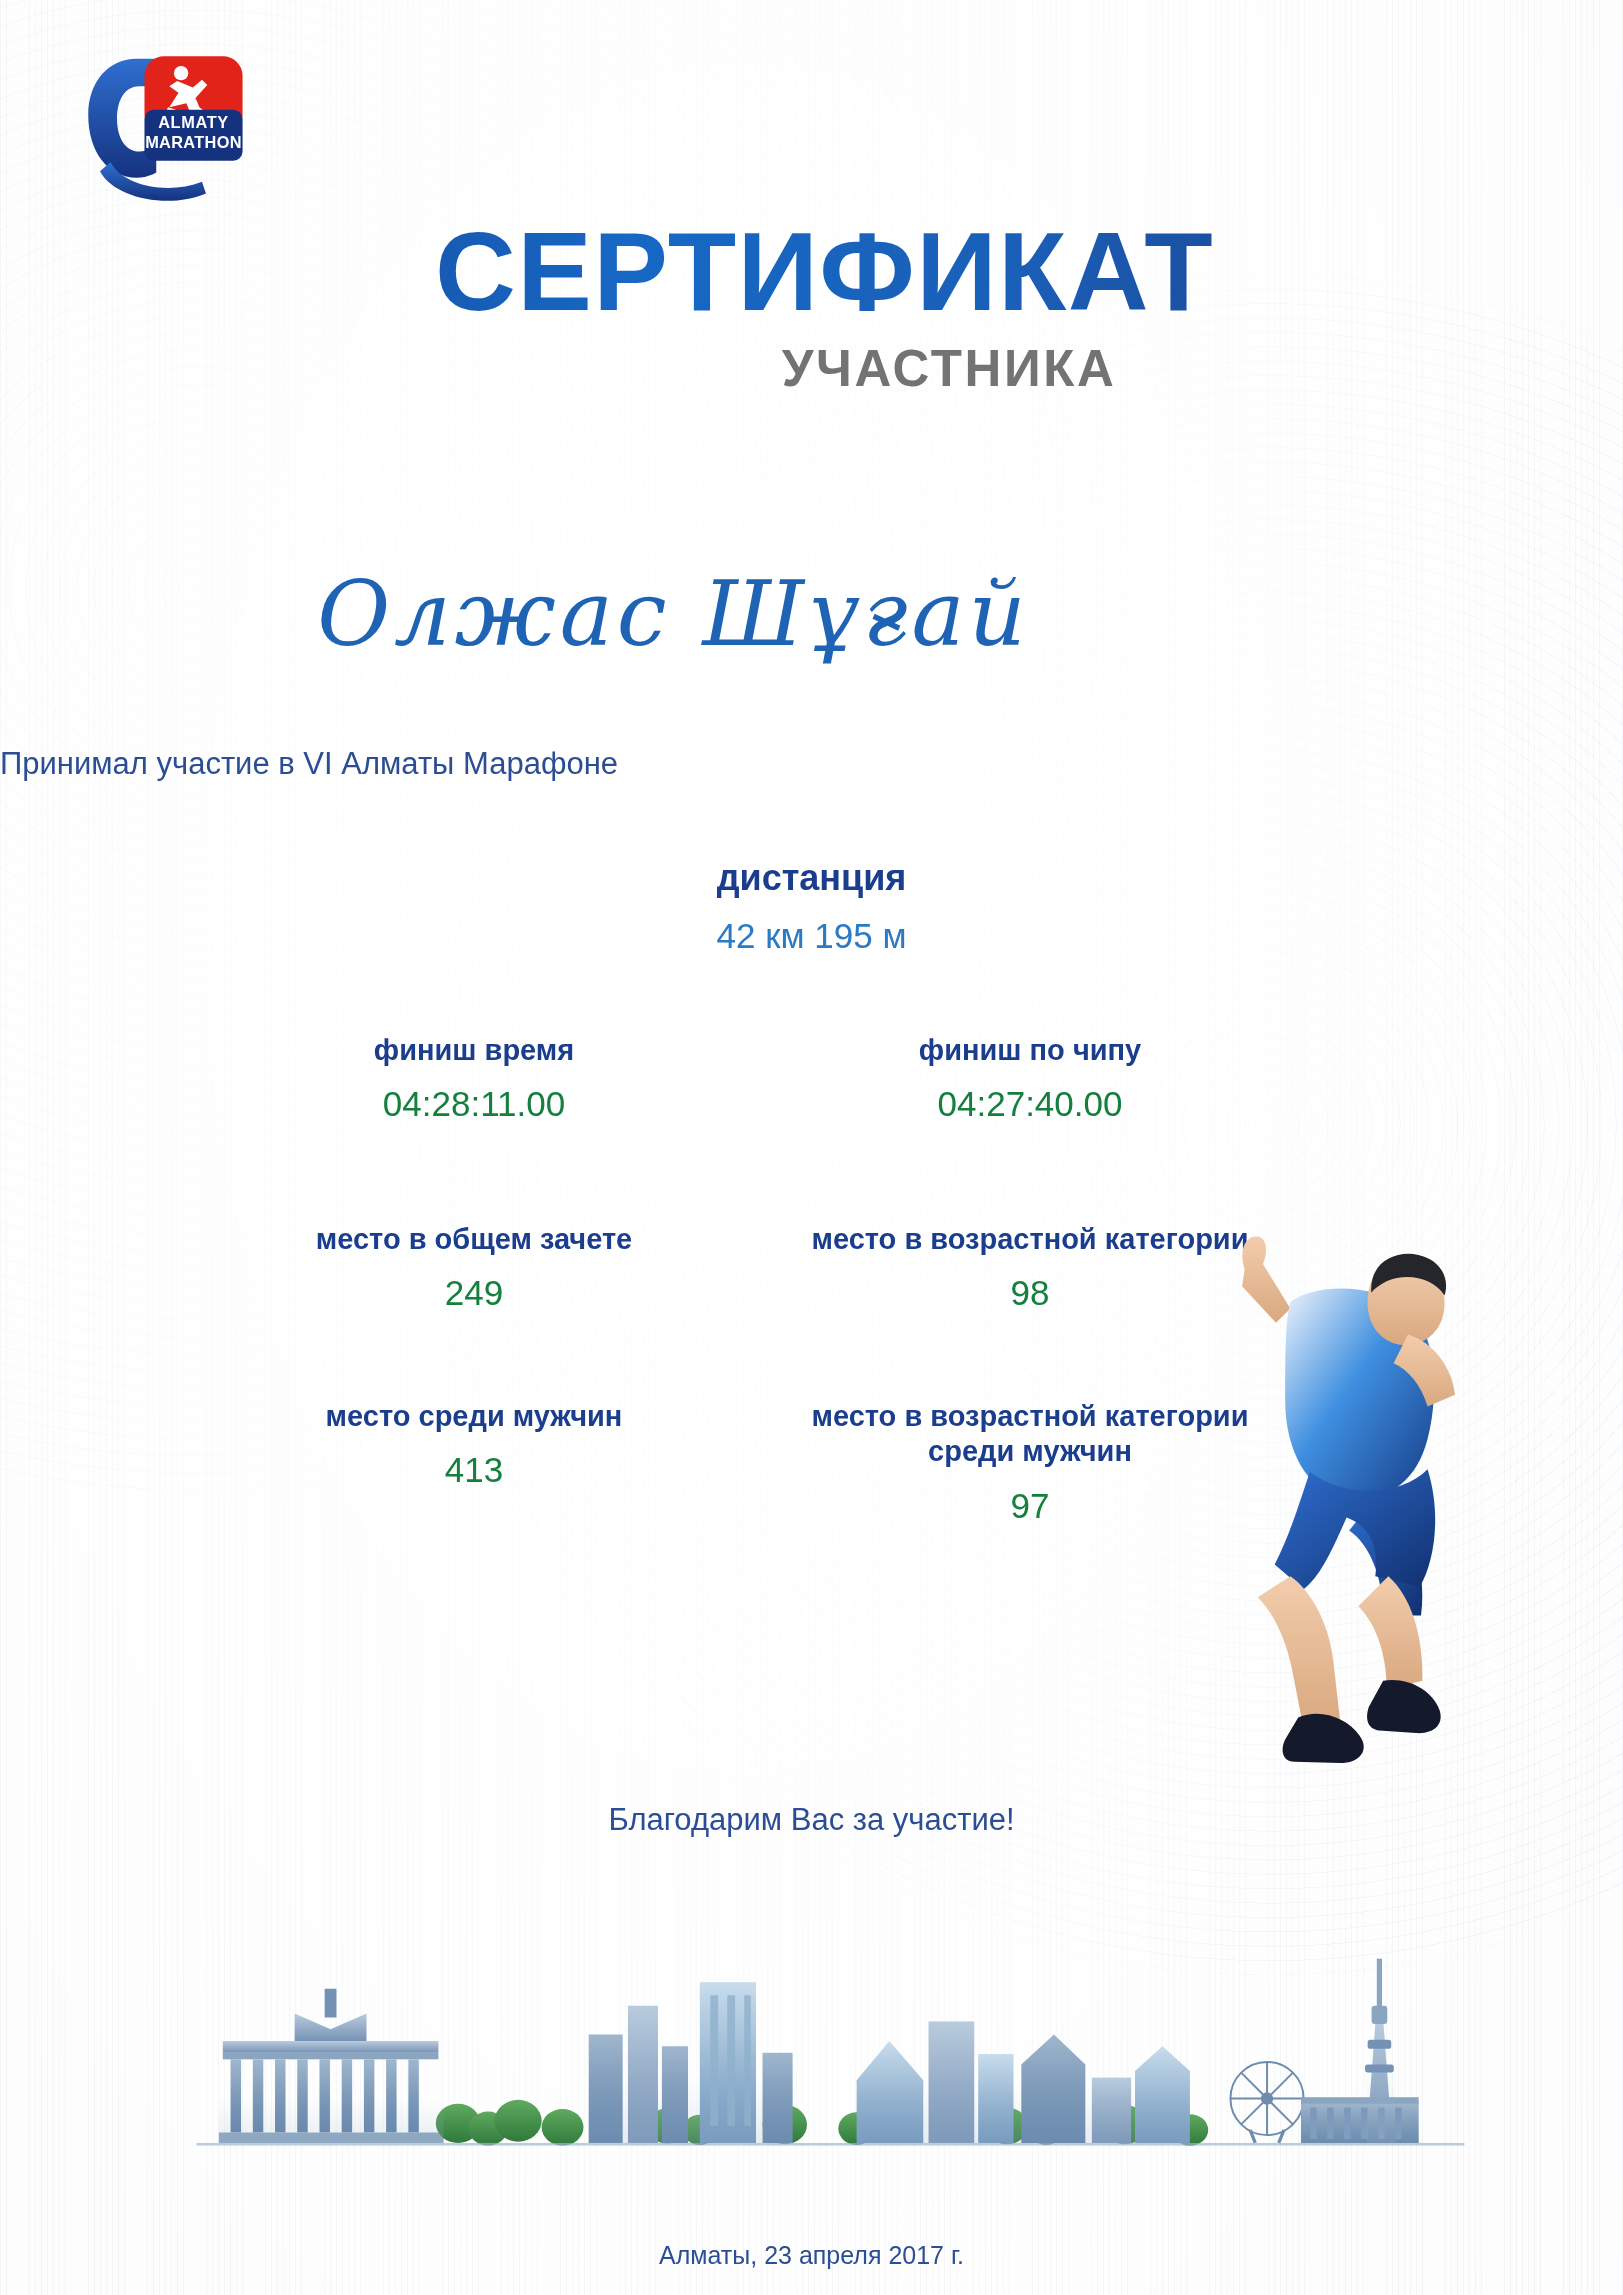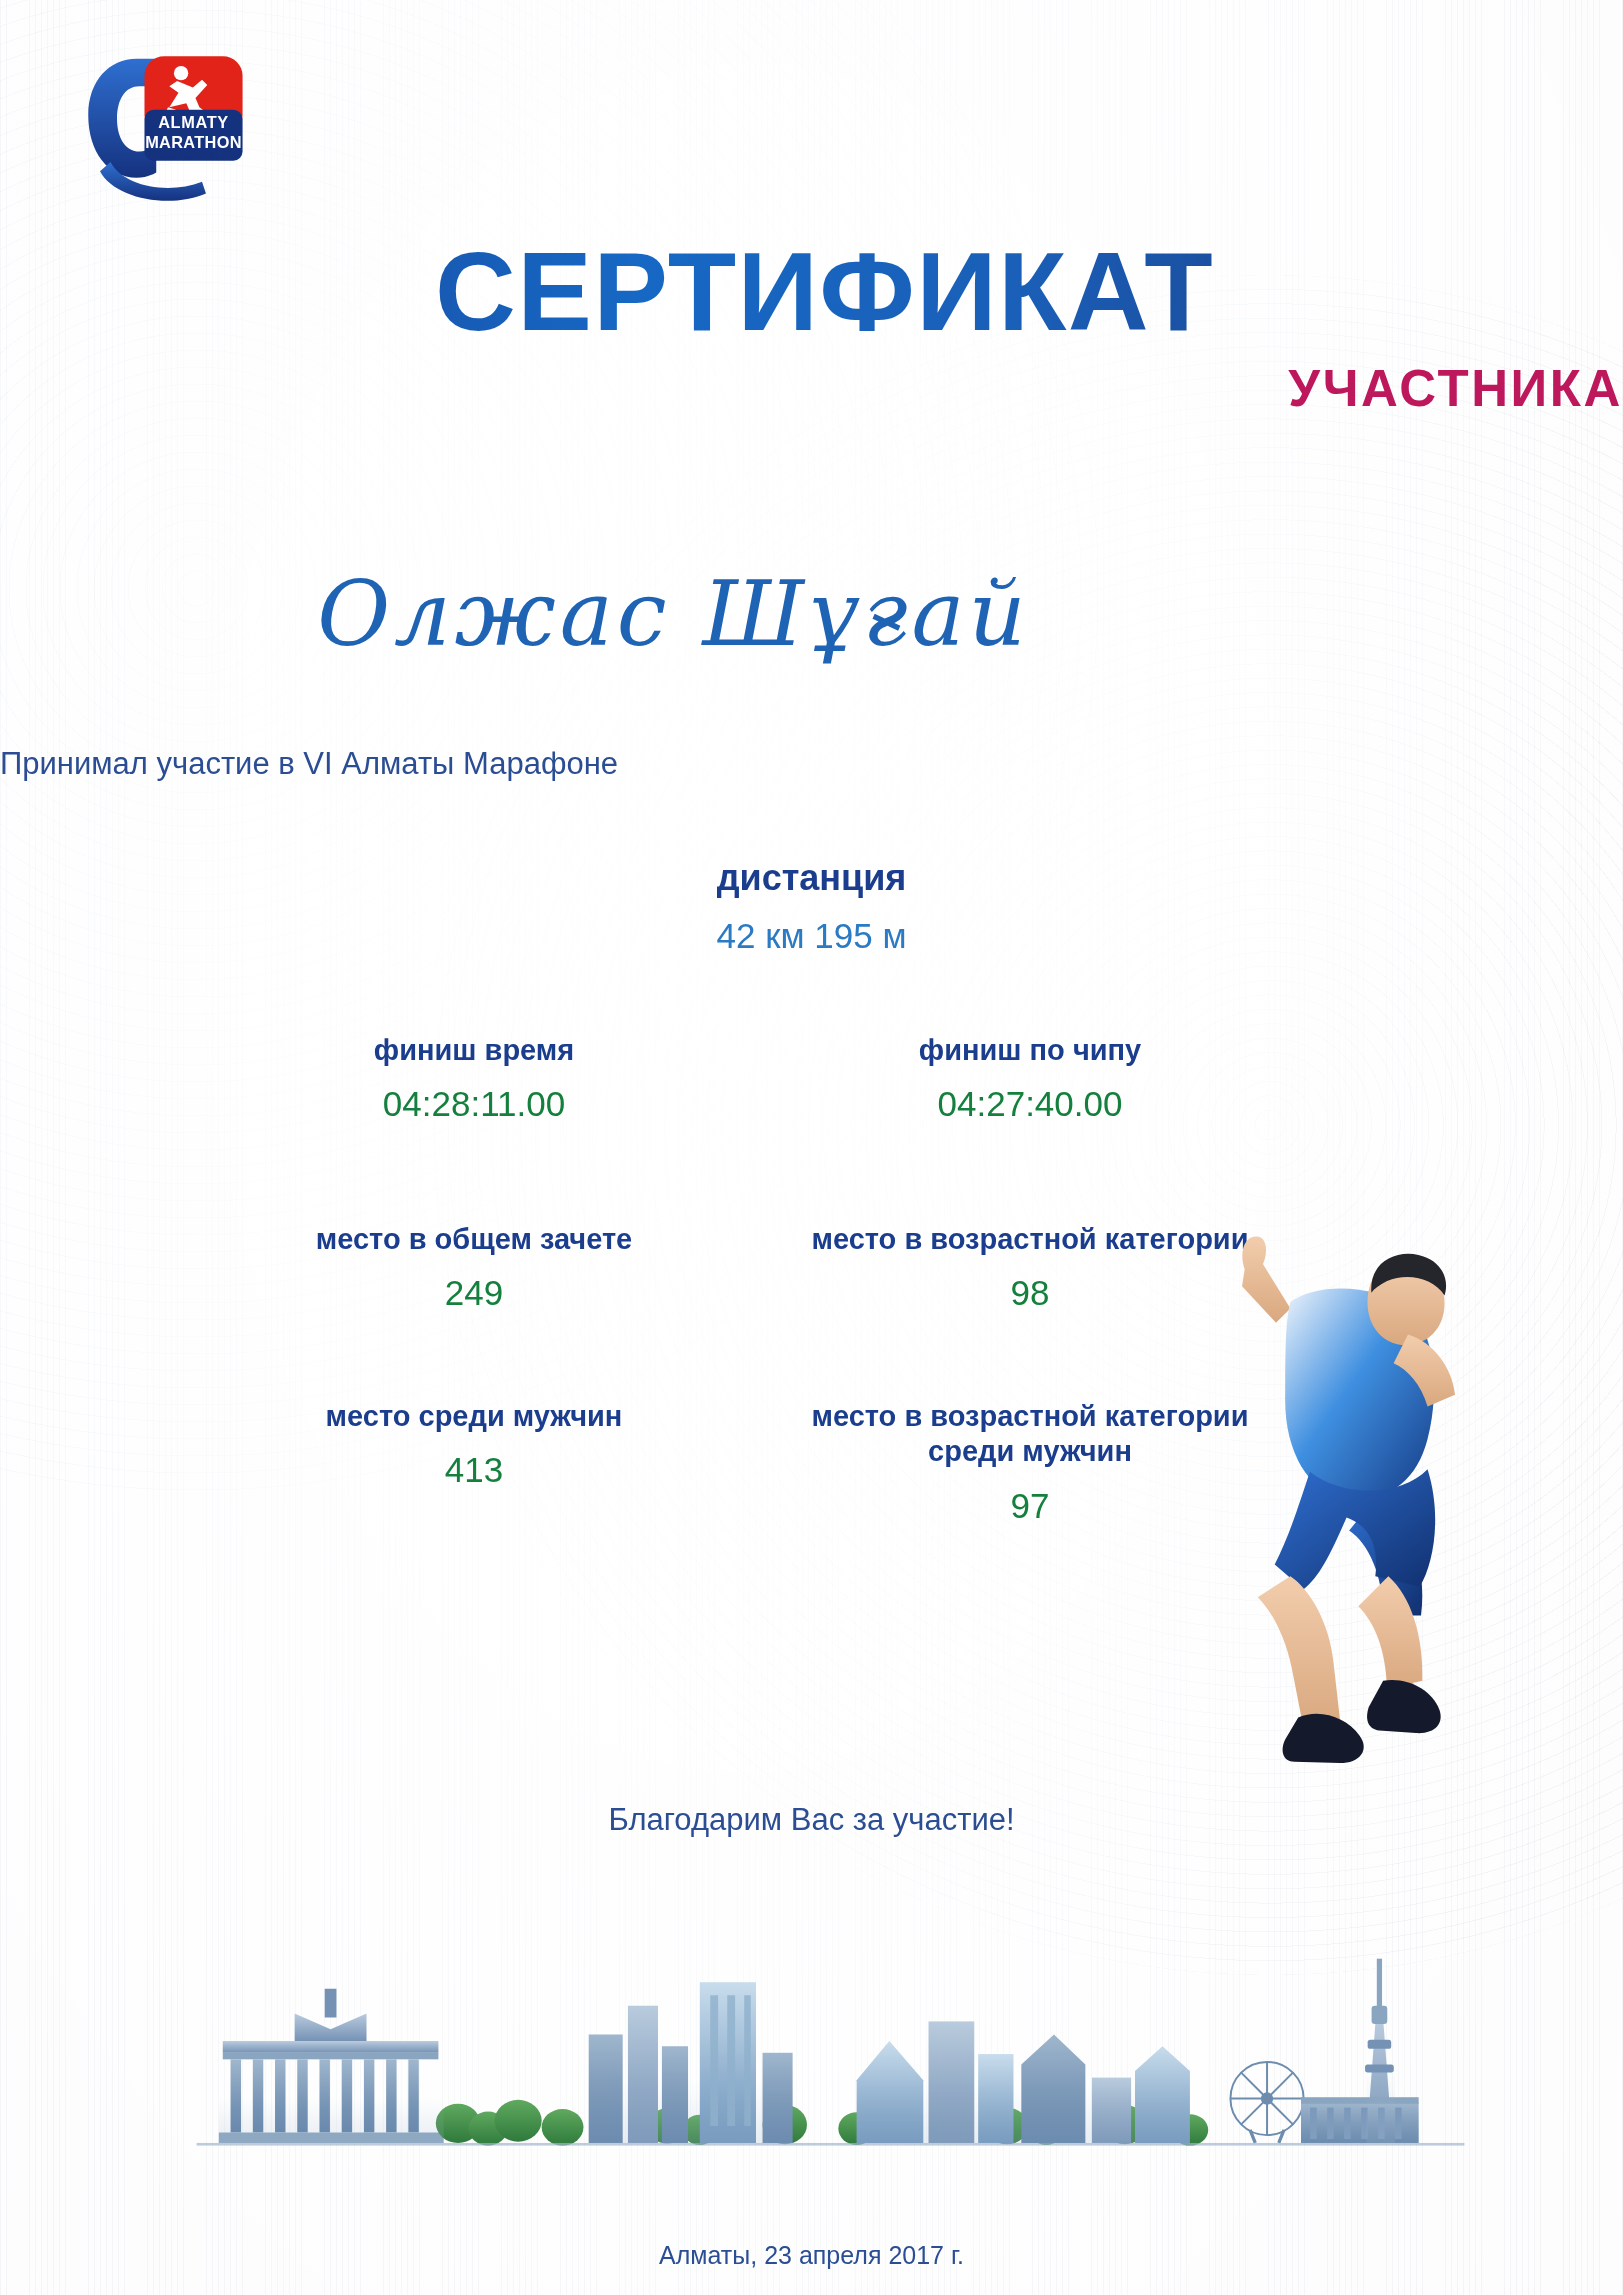--- a/index.html
+++ b/index.html
@@ -82,41 +82,39 @@
   }
   .logo svg { display:block; }
 
   
   .title-block {
     position: absolute;
     left: 0;
     top: 216px;
     width: 1623px;
     text-align: center;
-    margin-top: 20px;
   }
   .title-main {
     font-size: 112px;
     font-weight: bold;
     letter-spacing: 1.3px;
     line-height: 1;
     background: linear-gradient(90deg, #1a3e92 0%, #1668c4 38%, #1a5fb8 62%, #1b3172 100%);
     -webkit-background-clip: text;
     background-clip: text;
     color: transparent;
     margin-left: 26px;
   }
   .title-sub {
     font-size: 51px;
     font-weight: bold;
-    color: #be185d;
+    color: #737373;
     letter-spacing: 2.6px;
     margin-top: 10.5px;
     margin-left: 275px;
-    text-align: right;
   }
 
   
   .name {
     position: absolute;
     left: 0;
     top: 562px;
     width: 1347px;
     text-align: center;
     font-family: "DejaVu Serif", serif;

